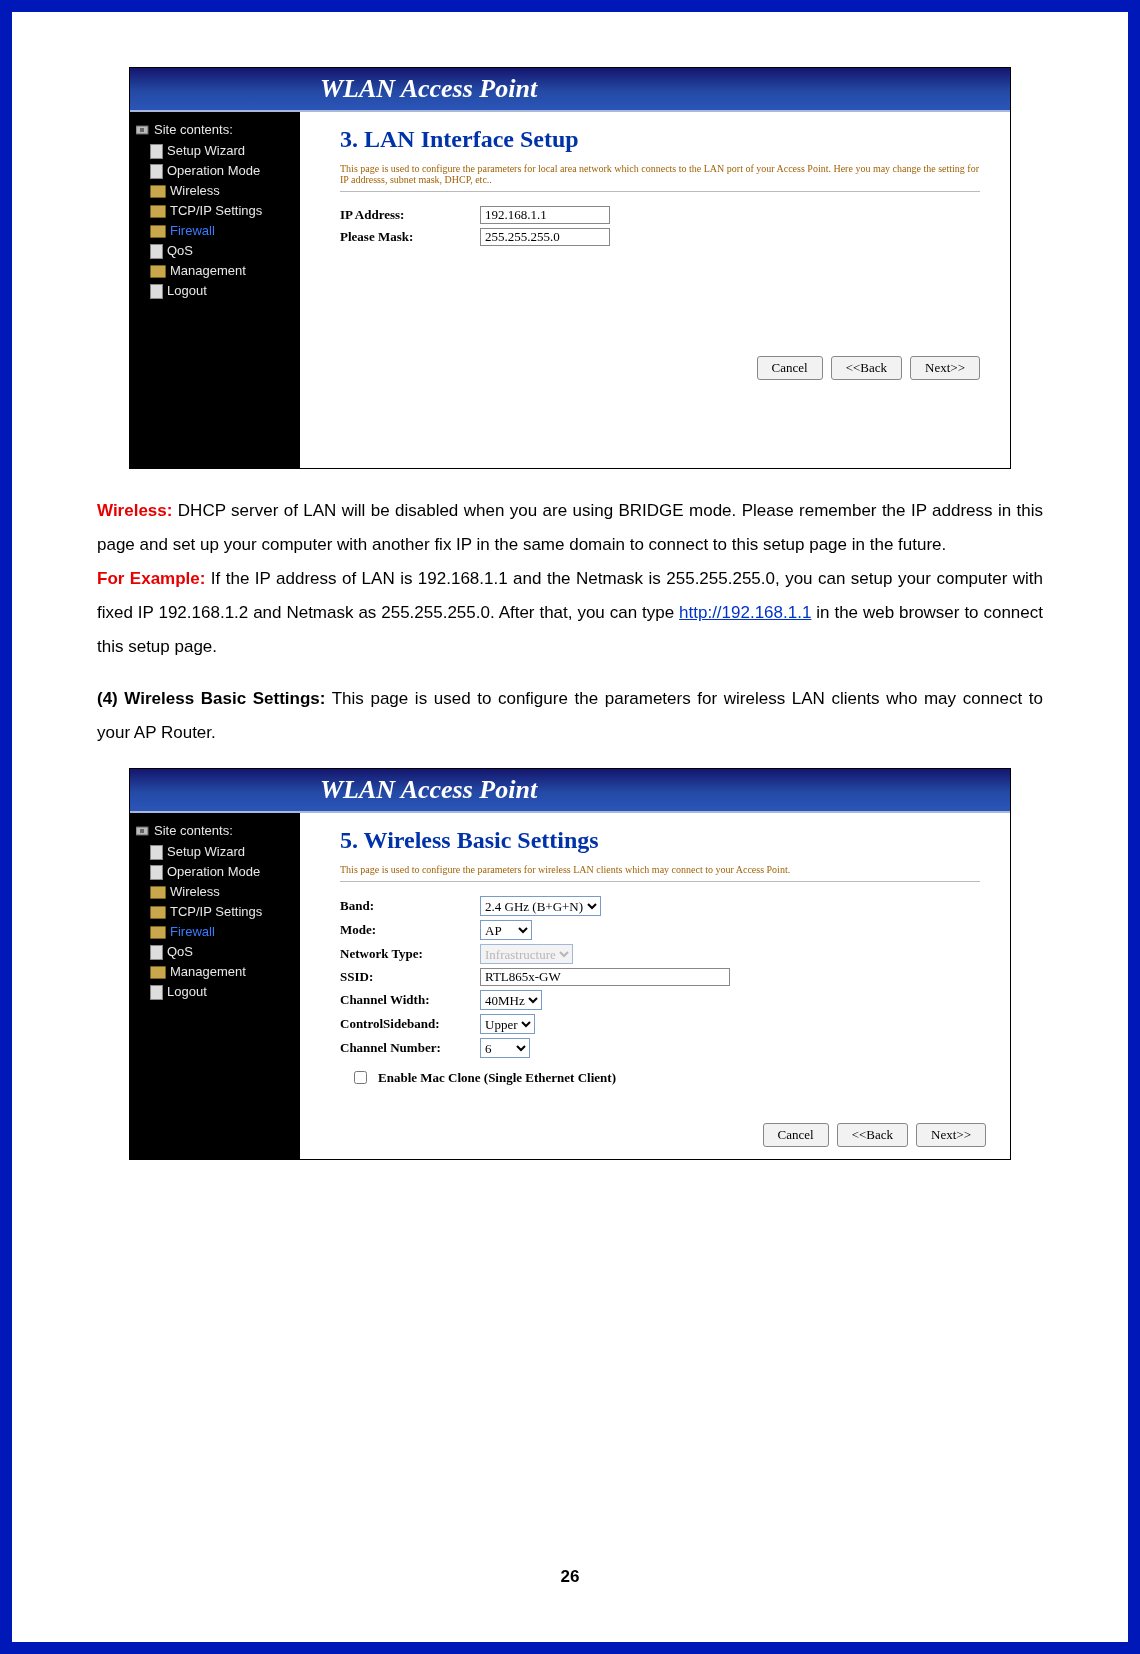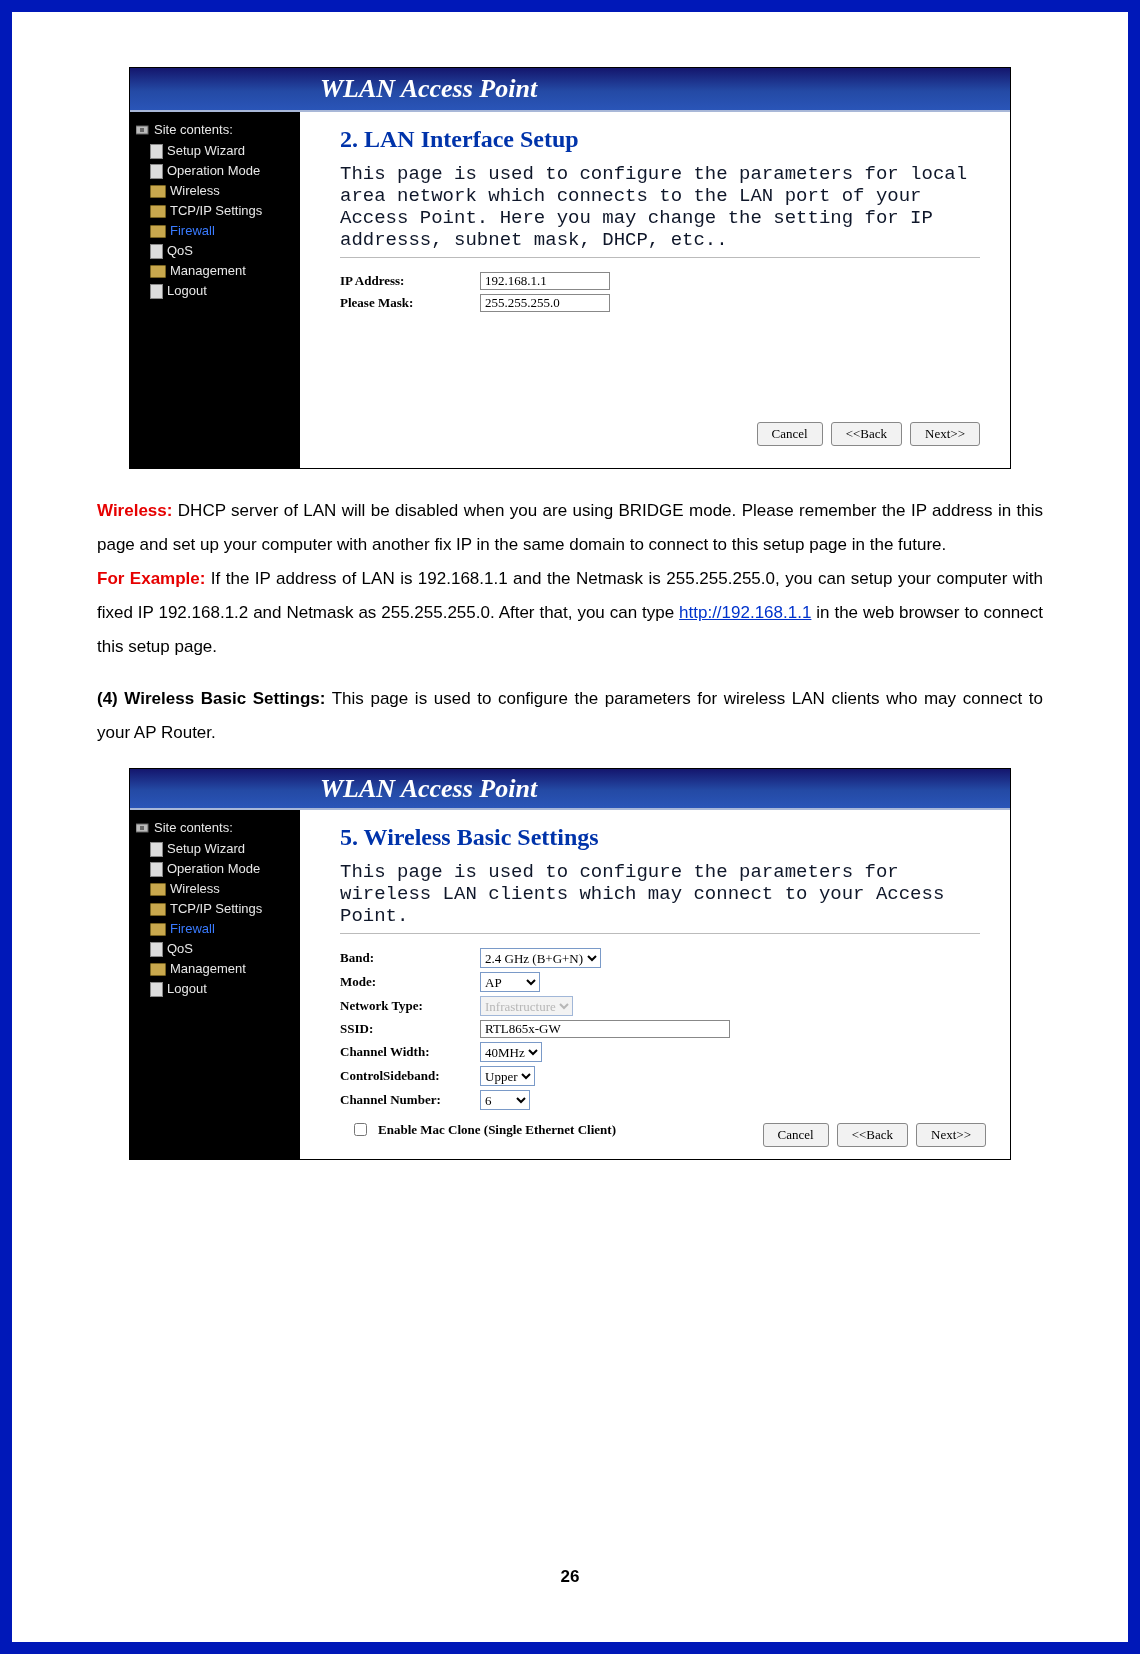--- a/index.html
+++ b/index.html
@@ -64,23 +64,23 @@
     padding:14px 24px 20px 40px;
     box-sizing:border-box;
   }
   .section-title{
     color:#0033aa;
     font-family:"Times New Roman",serif;
     font-size:24px;
     margin:0 0 10px 0;
   }
   .desc{
-    font-family:Liberation Mono, monospace;
-    font-size:19px;
-    color:#0f172a;
+    font-family:Liberation Serif, serif;
+    font-size:10px;
+    color:#a16207;
     margin:0 0 4px 0;
     max-width:640px;
   }
   hr.sep{border:none;border-top:1px solid #bbb;margin:6px 0 14px 0;max-width:640px;}
   .form-row{display:flex;align-items:center;margin:4px 0;font-family:"Times New Roman",serif;font-size:13px;}
   .form-row .lbl{width:140px;font-weight:bold;}
   .form-row input[type=text]{
     font-family:"Times New Roman",serif;font-size:13px;
     border:1px solid #888;background:#fff;height:18px;padding:1px 4px;box-sizing:border-box;
   }
@@ -166,21 +166,21 @@
               <span class="folder-icon"></span>
               <span>Management</span>
             </li>
           <li>
               <span class="doc-icon"></span>
               <span>Logout</span>
             </li>
         </ul>
       </div>
       <div class="content">
-        <h2 class="section-title">2. LAN Interface Setup</h2>
+        <h2 class="section-title">3. LAN Interface Setup</h2>
         <p class="desc">This page is used to configure the parameters for local area network which connects to the LAN port of your Access Point. Here you may change the setting for IP addresss, subnet mask, DHCP, etc..</p>
         <hr class="sep">
         <div class="form-row">
           <span class="lbl">IP Address:</span>
           <input type="text" style="width: 130px;" value="192.168.1.1">
         </div>
         <div class="form-row">
           <span class="lbl">Please Mask:</span>
           <input type="text" style="width: 130px;" value="255.255.255.0">
         </div>
@@ -253,21 +253,21 @@
       <div class="content rel">
         <h2 class="section-title">5. Wireless Basic Settings</h2>
         <p class="desc">This page is used to configure the parameters for wireless LAN clients which may connect to your Access Point.</p>
         <hr class="sep">
         <div class="form-row">
           <span class="lbl">Band:</span>
           <select><option>2.4 GHz (B+G+N)</option></select>
         </div>
         <div class="form-row">
           <span class="lbl">Mode:</span>
-          <select style="width:60px"><option>AP</option></select>
+          <select style="width:52px"><option>AP</option></select>
         </div>
         <div class="form-row">
           <span class="lbl">Network Type:</span>
           <select disabled=""><option>Infrastructure</option></select>
         </div>
         <div class="form-row">
           <span class="lbl">SSID:</span>
           <input type="text" style="width: 250px;" value="RTL865x-GW">
         </div>
         <div class="form-row">

